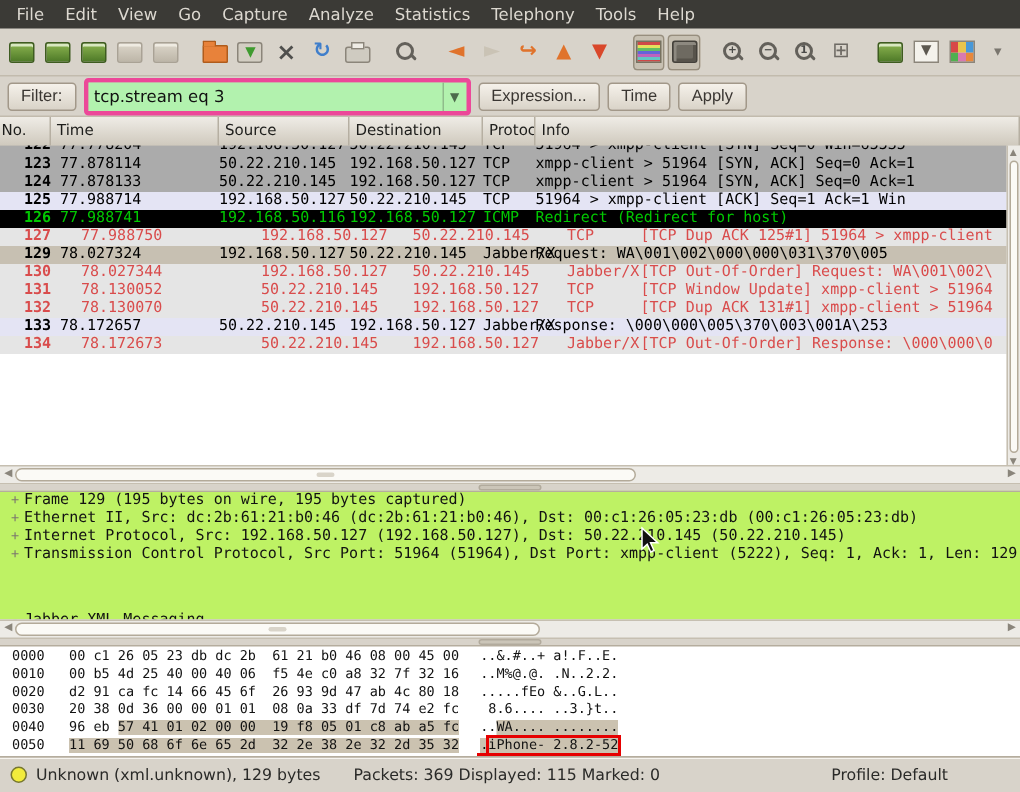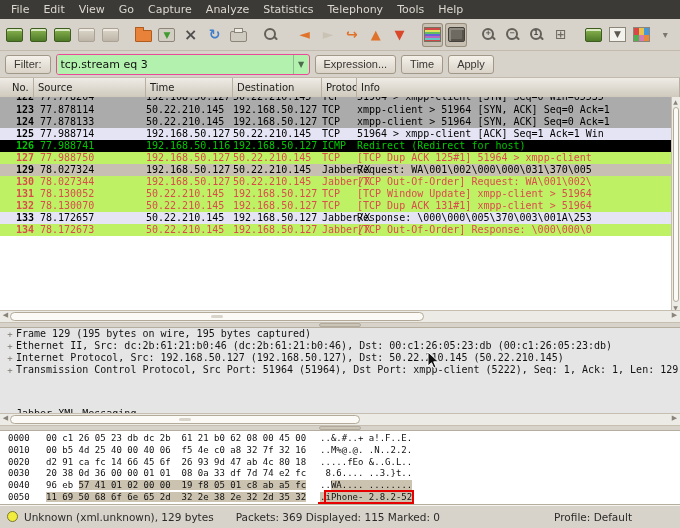--- a/index.html
+++ b/index.html
@@ -29,55 +29,55 @@
   .icon-stripes{width:15px;height:13px;border:1px solid #77715f;background:repeating-linear-gradient(180deg,#cf4848 0 2px,#e4e05c 2px 4px,#62bd62 4px 6px,#6464d8 6px 8px,#bd62bd 8px 10px,#62c4c4 10px 12px);}
   .icon-autoscroll{width:15px;height:13px;border:1px solid #44413b;border-radius:2px;background:#6e6a61;box-shadow:inset 2px 2px 0 #8d8980, inset -2px -2px 0 #57534b;}
   .icon-funnel{width:15px;height:13px;border:1px solid #8b857a;background:#f4f2ec;display:flex;align-items:center;justify-content:center;color:#5c5850;font-size:9px;line-height:9px;}
   .icon-palette{width:15px;height:13px;border:1px solid #8b857a;background:
      linear-gradient(90deg,#d84848 0 5px,#e8c44c 5px 10px,#4898d8 10px 15px),
      linear-gradient(90deg,#50b050 0 5px,#d87ab0 5px 10px,#e8883c 10px 15px);
      background-size:15px 7px,15px 6px;background-position:0 0,0 7px;background-repeat:no-repeat;}
   
   .filterbar{height:26px;display:flex;align-items:center;padding:0 5px;gap:5px;border-bottom:1px solid #c2bbad;}
   .btn{font-size:11px;color:#3a3632;background:linear-gradient(#f5f1ea,#d9d3c8);border:1px solid #a29889;border-radius:3px;padding:2px 8px;line-height:13px;white-space:nowrap;}
-  .filter-entry{display:flex;width:252px;height:19px;border:1px solid #ec4899;border-radius:3px;overflow:hidden;background:#b2f2ae;}
+  .filter-entry{display:flex;width:252px;height:19px;border:3px solid #ec4899;border-radius:3px;overflow:hidden;background:#b2f2ae;}
   .filter-entry input{flex:1;border:none;outline:none;background:#b2f2ae;font-size:11px;font-family:"DejaVu Sans",sans-serif;padding:0 4px;color:#111;}
   .filter-drop{width:15px;display:flex;align-items:center;justify-content:center;font-size:8px;color:#4c6b4c;border-left:1px solid #8fbc8b;}
   
   .plist{position:relative;background:#fff;}
   .pl-header{display:grid;grid-template-columns:34px 112px 87px 89px 35px 1fr;height:19px;
     background:linear-gradient(#efece6,#cfc9bd);border-bottom:1px solid #aaa294;}
   .pl-header .hc{font-size:10px;color:#1d1d1b;display:flex;align-items:center;border-right:1px solid #b6afa2;padding-left:4px;overflow:hidden;}
-  .pl-header .hc:first-child{padding-left:12px;}
+  .pl-header .hc:first-child{padding-left:1px;}
   .pl-rows{position:absolute;top:19px;left:0;right:8px;bottom:11px;overflow:hidden;font-family:"DejaVu Sans Mono","Liberation Mono",monospace;font-size:10px;}
   .prow{display:grid;grid-template-columns:34px 112px 87px 89px 35px 1fr;height:12px;line-height:12px;white-space:nowrap;}
   .prow .c-no{text-align:right;font-weight:bold;}
   .prow .c-time{padding-left:6px;}
   .prow div{overflow:hidden;}
   .prow .c-proto{overflow:visible;}
   .prow.gray{background:#ababab;color:#000;}
   .prow.lav{background:#e4e4f4;color:#000;}
   .prow.icmp{background:#000;color:#00c800;}
-  .prow.bad{background:#bef264;color:#d94c4c;}
+  .prow.bad{background:#e5e5e5;color:#d94c4c;gap:14px;}
   .prow.sel{background:#c7c0b2;color:#000;}
   .prow.partial{height:7px;}
   .prow.partial div{margin-top:-6px;}
   
   .hscroll{position:relative;height:11px;background:#edebe6;border-top:1px solid #c6bfb1;border-bottom:1px solid #c6bfb1;}
   .sb-arrow{position:absolute;top:0;width:9px;height:9px;color:#8a857b;font-size:7px;line-height:9px;text-align:center;}
   .sb-thumb{position:absolute;top:1px;height:7px;background:#fbfaf6;border:1px solid #b3aa99;border-radius:5px;}
   .sb-grip{position:absolute;top:2px;width:12px;height:3px;background:#d9d4c9;border-radius:2px;}
   .vscroll{position:absolute;top:19px;right:0;bottom:11px;width:8px;background:#edebe6;border-left:1px solid #c6bfb1;}
   .vsb-thumb{position:absolute;left:1px;right:1px;top:10px;bottom:10px;background:#fbfaf6;border:1px solid #b3aa99;border-radius:4px;}
   .vsb-arrow{position:absolute;left:0;width:7px;height:9px;color:#8a857b;font-size:6px;line-height:9px;text-align:center;}
   
   .splitter{height:4px;position:relative;background:#d8d3ca;}
   .splitter .grip{position:absolute;left:50%;top:0;transform:translateX(-50%);width:42px;height:4px;background:#cbc5b8;border:1px solid #b2ab9d;border-radius:3px;box-sizing:border-box;}
   
-  .details{background:#e5e5e5;border-top:1px solid #b5ad9e;overflow:hidden;}
+  .details{background:#bef264;border-top:1px solid #b5ad9e;overflow:hidden;}
   .dline{height:12px;line-height:12px;font-family:"DejaVu Sans Mono","Liberation Mono",monospace;font-size:10px;color:#121212;white-space:nowrap;overflow:hidden;}
   .dline .exp{display:inline-block;width:12px;text-align:center;color:#7c786e;font-size:9px;}
   .dline.sel{background:#b5b1a7;}
   
   .hexpane{background:#fff;border-top:1px solid #b5ad9e;padding-top:2px;overflow:hidden;position:relative;}
   .hrow{height:11.8px;line-height:11.8px;font-family:"DejaVu Sans Mono","Liberation Mono",monospace;font-size:9px;color:#121212;white-space:pre;}
   .hrow .off{display:inline-block;margin-left:8px;width:38px;}
   .hrow .hx{display:inline-block;}
   .hrow .asc{display:inline-block;margin-left:14px;}
   .hl{background:#cbc2b0;}
@@ -216,22 +216,22 @@
       <div class="filter-drop">▼</div>
     </div>
     <button class="btn">Expression...</button>
     <button class="btn">Time</button>
     <button class="btn">Apply</button>
   </div>
 
   <div class="plist" style="height:245px;">
     <div class="pl-header" id="plheader">
         <div class="hc">No.</div>
+        <div class="hc">Time</div>
         <div class="hc">Source</div>
-        <div class="hc">Time</div>
         <div class="hc">Destination</div>
         <div class="hc">Protocol</div>
         <div class="hc">Info</div>
       </div>
     <div class="pl-rows" id="plrows">
         <div class="prow partial gray">
           <div class="c-no">122</div>
           <div class="c-time">77.778204</div>
           <div class="c-src">192.168.50.127</div>
           <div class="c-dst">50.22.210.145</div>
@@ -360,21 +360,21 @@
         <div class="sb-grip" style="left:168px;"></div>
       </div>
     <div class="sb-arrow" style="right:1px;">▶</div>
   </div>
 
   <div class="splitter">
       <div class="grip"></div>
     </div>
 
   <div class="hexpane" style="height:158px;" id="hexpane">
-      <div class="hrow"><span class="off">0000</span><span class="hx"><span class="plain">00 c1 26 05 23 db dc 2b  61 21 b0 62 08 00 45 00</span></span><span class="asc"><span class="plain">..&amp;.#..+ a!.F..E.</span></span></div>
+      <div class="hrow"><span class="off">0000</span><span class="hx"><span class="plain">00 c1 26 05 23 db dc 2b  61 21 b0 46 08 00 45 00</span></span><span class="asc"><span class="plain">..&amp;.#..+ a!.F..E.</span></span></div>
       <div class="hrow"><span class="off">0010</span><span class="hx"><span class="plain">00 b5 4d 25 40 00 40 06  f5 4e c0 a8 32 7f 32 16</span></span><span class="asc"><span class="plain">..M%@.@. .N..2.2.</span></span></div>
       <div class="hrow"><span class="off">0020</span><span class="hx"><span class="plain">d2 91 ca fc 14 66 45 6f  26 93 9d 47 ab 4c 80 18</span></span><span class="asc"><span class="plain">.....fEo &amp;..G.L..</span></span></div>
       <div class="hrow"><span class="off">0030</span><span class="hx"><span class="plain">20 38 0d 36 00 00 01 01  08 0a 33 df 7d 74 e2 fc</span></span><span class="asc"><span class="plain"> 8.6.... ..3.}t..</span></span></div>
       <div class="hrow"><span class="off">0040</span><span class="hx"><span class="plain">96 eb </span><span class="hl">57 41 01 02 00 00  19 f8 05 01 c8 ab a5 fc</span></span><span class="asc"><span class="plain">..</span><span class="hl">WA.... ........</span></span></div>
       <div class="hrow"><span class="off">0050</span><span class="hx"><span class="hl">11 69 50 68 6f 6e 65 2d  32 2e 38 2e 32 2d 35 32</span></span><span class="asc"><span class="hl">.</span><span class="redbox"><span class="hl">iPhone- 2.8.2-52</span></span></span></div>
       <div class="hrow"><span class="off">0060</span><span class="hx"><span class="hl">32 32 00 00 15 f8 02 bb  f8 04 f8 03 70 31 ca f8</span></span><span class="asc"><span class="redbox"><span class="hl">22</span></span><span class="hl">...... ....p1..</span></span></div>
       <div class="hrow"><span class="off">0070</span><span class="hx"><span class="hl">01 9c f8 01 b9 f8 03 e4  cb 0c 00 00 46 f8 08 10</span></span><span class="asc"><span class="hl">........ ....F...</span></span></div>
       <div class="hrow"><span class="off">0080</span><span class="hx"><span class="hl">6d ec da fc 0c 34 39 31  </span></span><span class="asc"><span class="hl">m....</span><span class="redbox"><span class="hl">491 702</span></span></span></div>
     </div>
 

